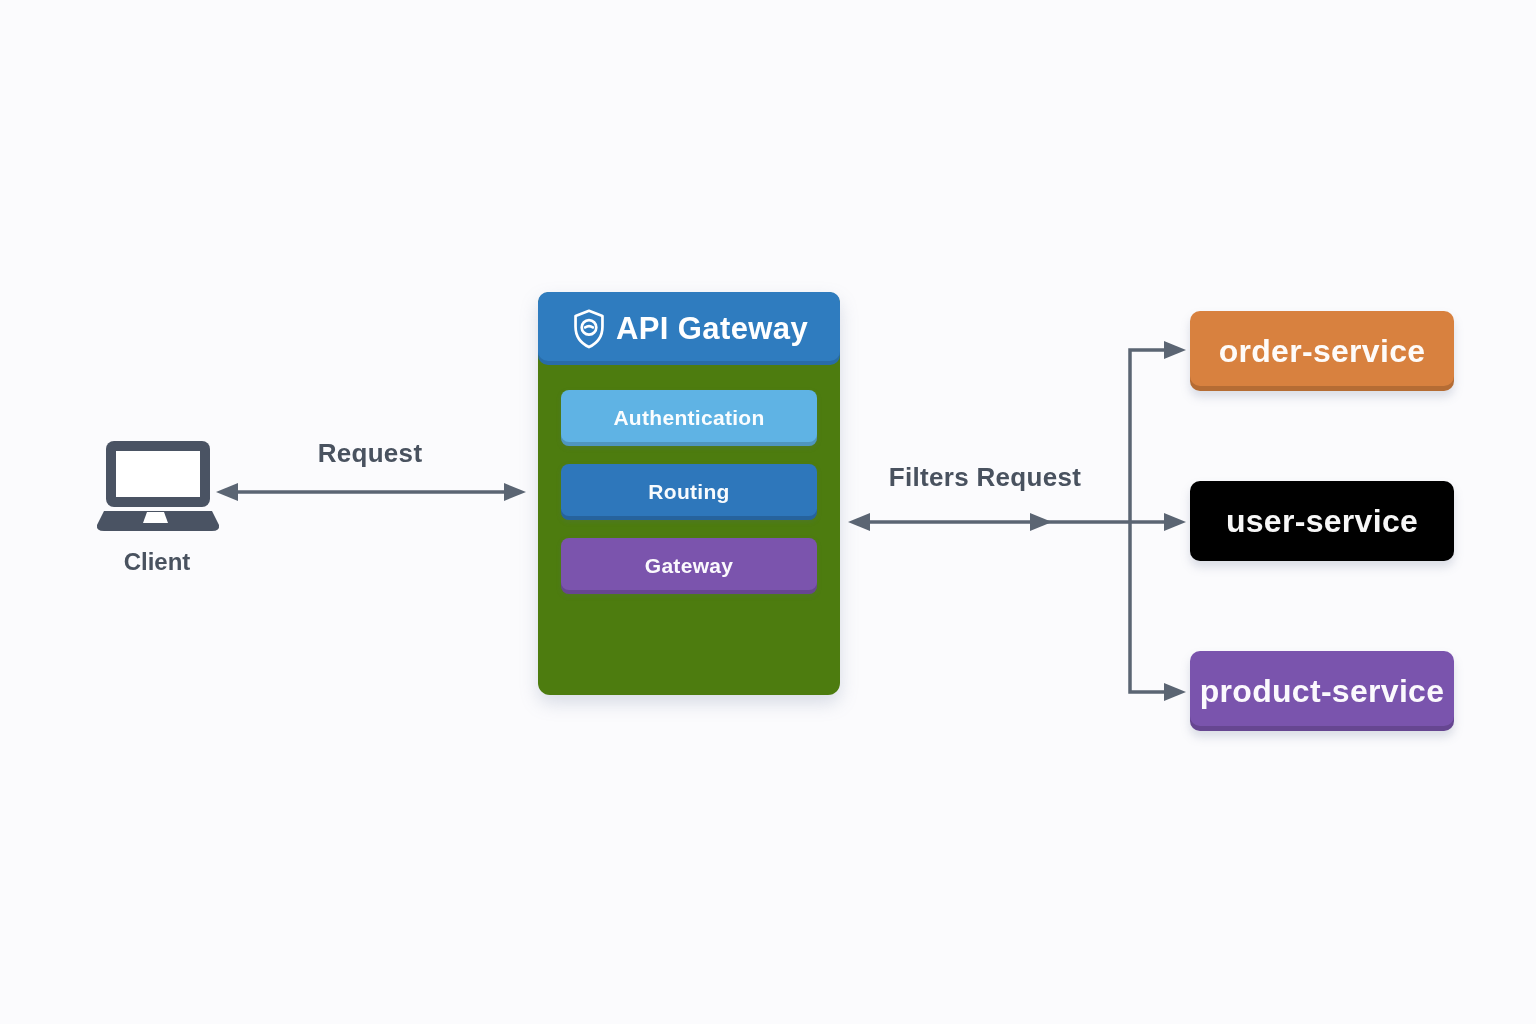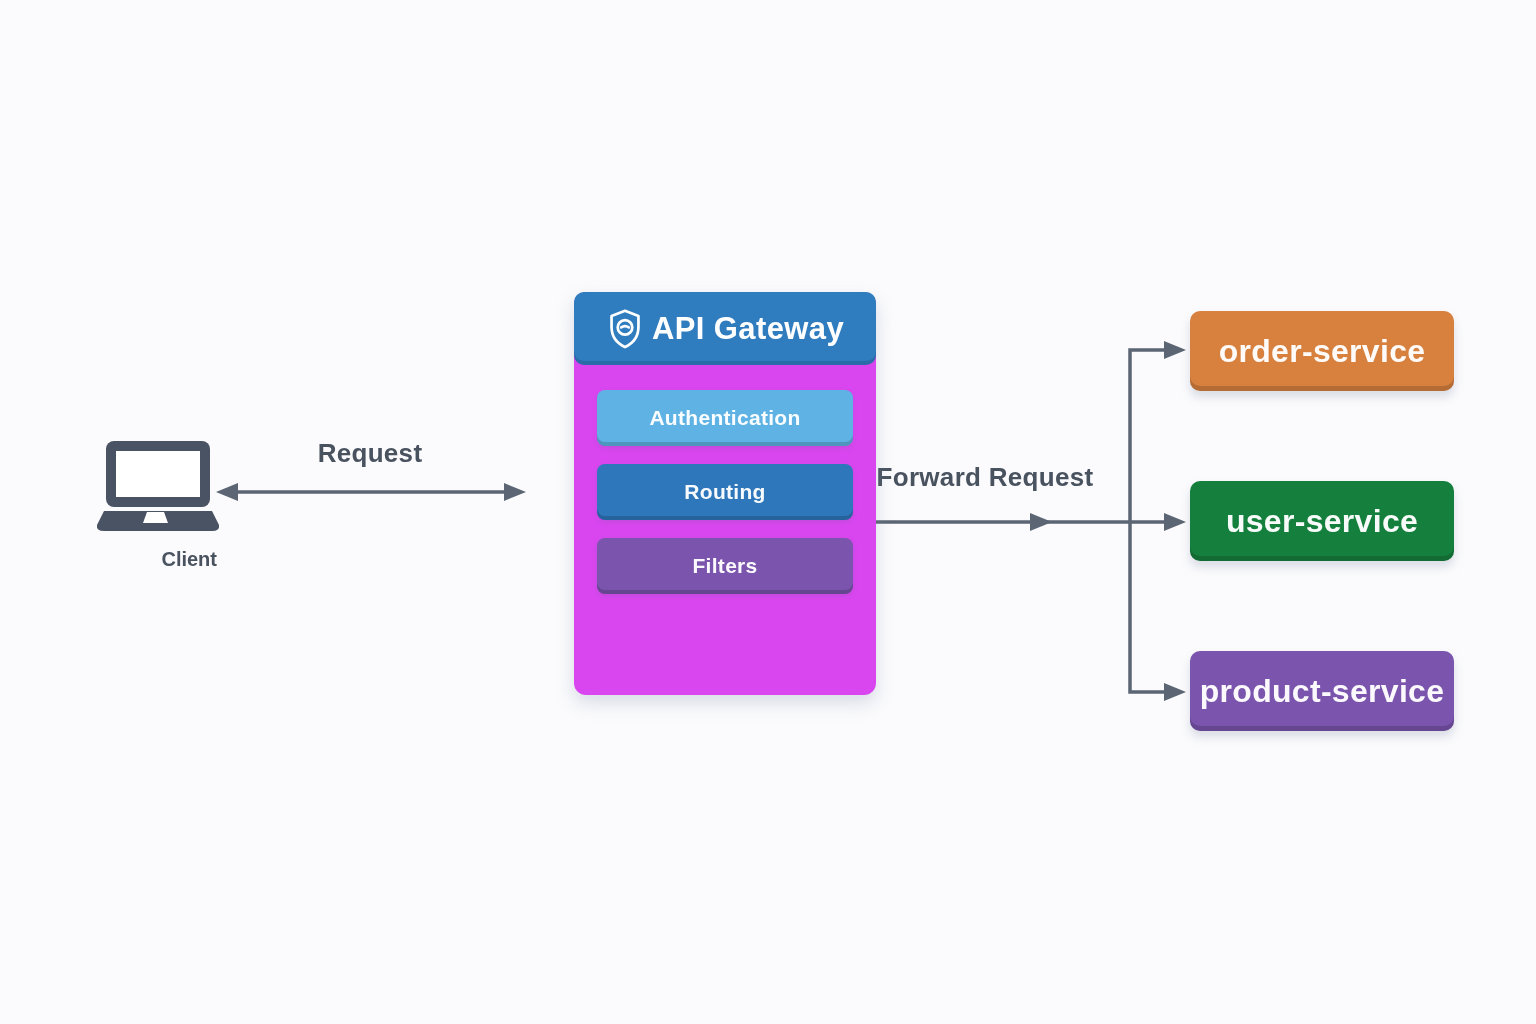--- a/index.html
+++ b/index.html
@@ -34,24 +34,24 @@
     z-index: 2;
     font-size: 26px;
     font-weight: 700;
     color: var(--label-color, #49525F);
     text-align: center;
     letter-spacing: 0.3px;
   }
   .client-label {
     position: absolute;
     z-index: 2;
-    font-size: 20px;
+    font-size: 24px;
     font-weight: 700;
     color: var(--label-color, #49525F);
-    text-align: right;
+    text-align: center;
   }
   
   .gateway-panel {
     position: absolute;
     left: 538px;
     top: 292px;
     width: 302px;
     height: 403px;
     border-radius: 12px;
     z-index: 2;
@@ -139,41 +139,41 @@
       <polyline points="1168,350 1130,350 1130,692 1168,692" class="arrow-line"></polyline>
       <polygon points="1186,350 1164,341 1164,359" class="arrow-head"></polygon>
       <polygon points="1186,692 1164,683 1164,701" class="arrow-head"></polygon>
     </g>
   </svg>
 
   <div class="client-label" style="left:97px; top:548px; width:120px;">Client</div>
 
   <div class="flow-label" style="left:270px; top:438px; width:200px;">Request</div>
 
-  <div class="flow-label" style="left:858px; top:462px; width:254px;">Forward Request</div>
+  <div class="flow-label" style="left:858px; top:462px; width:254px;">Filters Request</div>
 
-  <div class="gateway-panel" style="background-color: #d946ef; margin-left: 36px;">
+  <div class="gateway-panel" style="background-color: #4d7c0f;">
 
     <div class="gateway-header" style="background-color: rgb(47, 124, 191);">
       <span class="shield-icon">
         <svg width="38" height="42" viewBox="0 0 24 26" fill="none">
           <path d="M12 1.5 L20.5 4.8 V11.5 C20.5 17.5 17 22 12 24.4 C7 22 3.5 17.5 3.5 11.5 V4.8 Z" stroke="#FFFFFF" stroke-width="1.7" stroke-linejoin="round"></path>
           <circle cx="12" cy="12" r="4.6" stroke="#FFFFFF" stroke-width="1.7"></circle>
           <path d="M9.6 12 Q12 10.4 14.4 12" stroke="#FFFFFF" stroke-width="1.7" stroke-linecap="round"></path>
         </svg>
       </span>
       <span>API Gateway</span>
     </div>
 
     <div class="gateway-features">
       <div class="feature-box" style="background-color: rgb(95, 179, 228);">Authentication</div>
       <div class="feature-box" style="background-color: rgb(46, 119, 187);">Routing</div>
-      <div class="feature-box" style="background-color: rgb(123, 84, 173);">Filters</div>
+      <div class="feature-box" style="background-color: rgb(123, 84, 173);">Gateway</div>
     </div>
   </div>
 
   <div class="service-box service-order" style="background-color: rgb(216, 129, 63);">order-service</div>
 
-  <div class="service-box service-user" style="background-color: #15803d; text-align: right;">user-service</div>
+  <div class="service-box service-user" style="background-color: #000000; text-align: right;">user-service</div>
 
   <div class="service-box service-product" style="background-color: rgb(122, 84, 173);">product-service</div>
 
 </div>
 
 </body></html>

